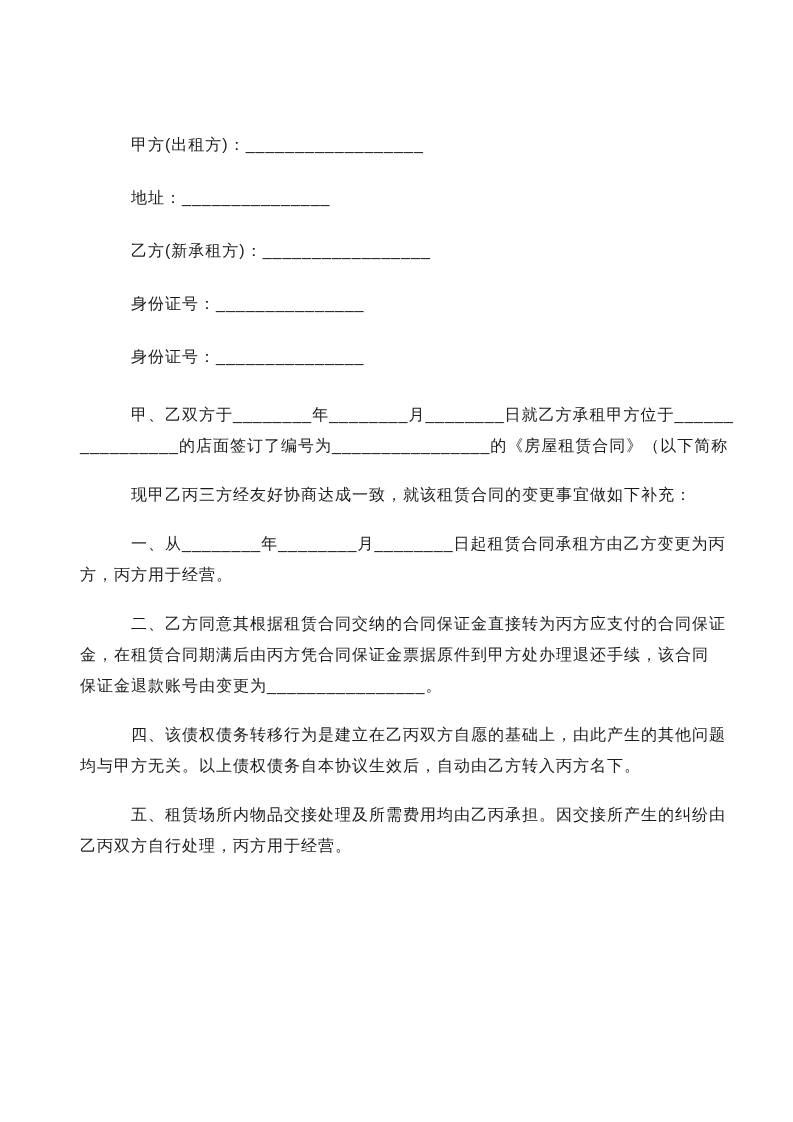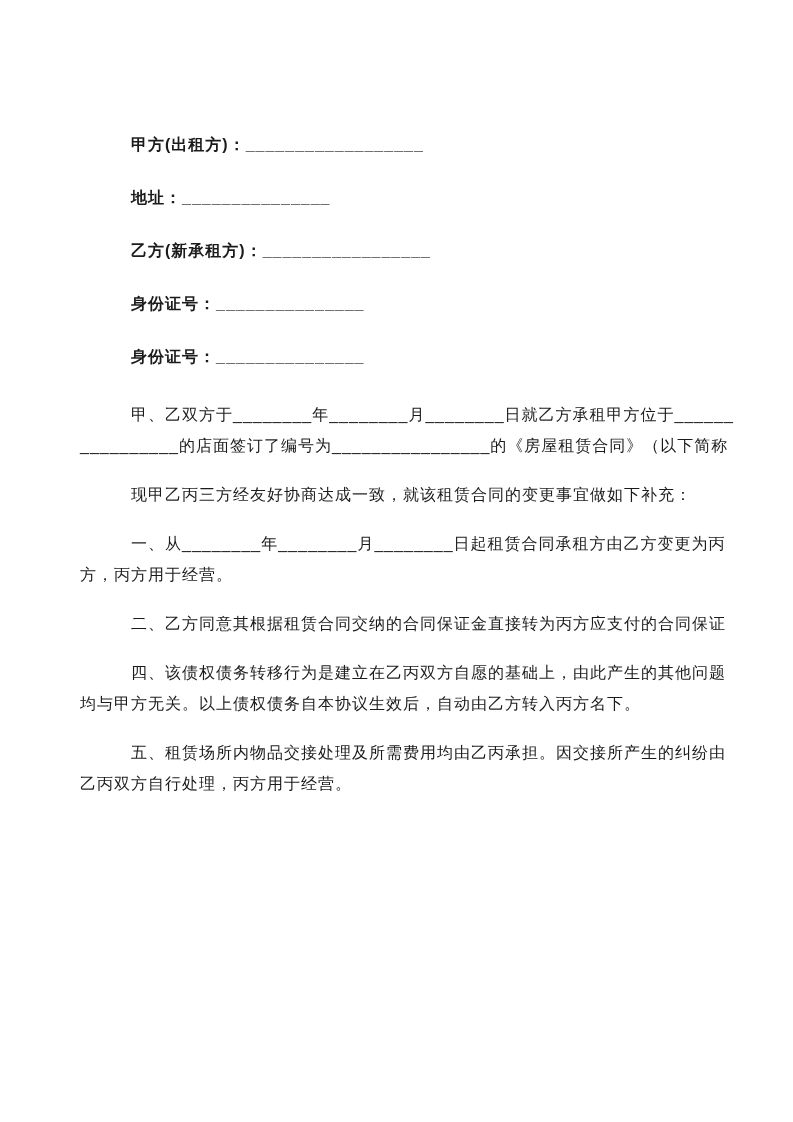--- a/index.html
+++ b/index.html
@@ -22,21 +22,20 @@
     top: 134px;
     width: 640px;
     font-size: 16px;
     letter-spacing: 1px;
   }
   p.field {
     margin: 0 0 32px 0;
     line-height: 21px;
     text-indent: 51px;
     white-space: pre;
-    font-weight: bold;
   }
   .para {
     margin: 0 0 18px 0;
   }
   .para .bl {
     line-height: 31px;
     white-space: pre;
   }
   .para .bl.first {
     text-indent: 51px;
@@ -63,20 +62,22 @@
       <div class="bl first">现甲乙丙三方经友好协商达成一致，就该租赁合同的变更事宜做如下补充：</div>
     </div>
 
     <div class="para">
       <div class="bl first">一、从________年________月________日起租赁合同承租方由乙方变更为丙</div>
       <div class="bl">方，丙方用于经营。</div>
     </div>
 
     <div class="para">
       <div class="bl first">二、乙方同意其根据租赁合同交纳的合同保证金直接转为丙方应支付的合同保证</div>
+      <div class="bl">金，在租赁合同期满后由丙方凭合同保证金票据原件到甲方处办理退还手续，该合同</div>
+      <div class="bl">保证金退款账号由变更为________________。</div>
     </div>
 
 
     <div class="para">
       <div class="bl first">四、该债权债务转移行为是建立在乙丙双方自愿的基础上，由此产生的其他问题</div>
       <div class="bl">均与甲方无关。以上债权债务自本协议生效后，自动由乙方转入丙方名下。</div>
     </div>
 
     <div class="para">
       <div class="bl first">五、租赁场所内物品交接处理及所需费用均由乙丙承担。因交接所产生的纠纷由</div>

